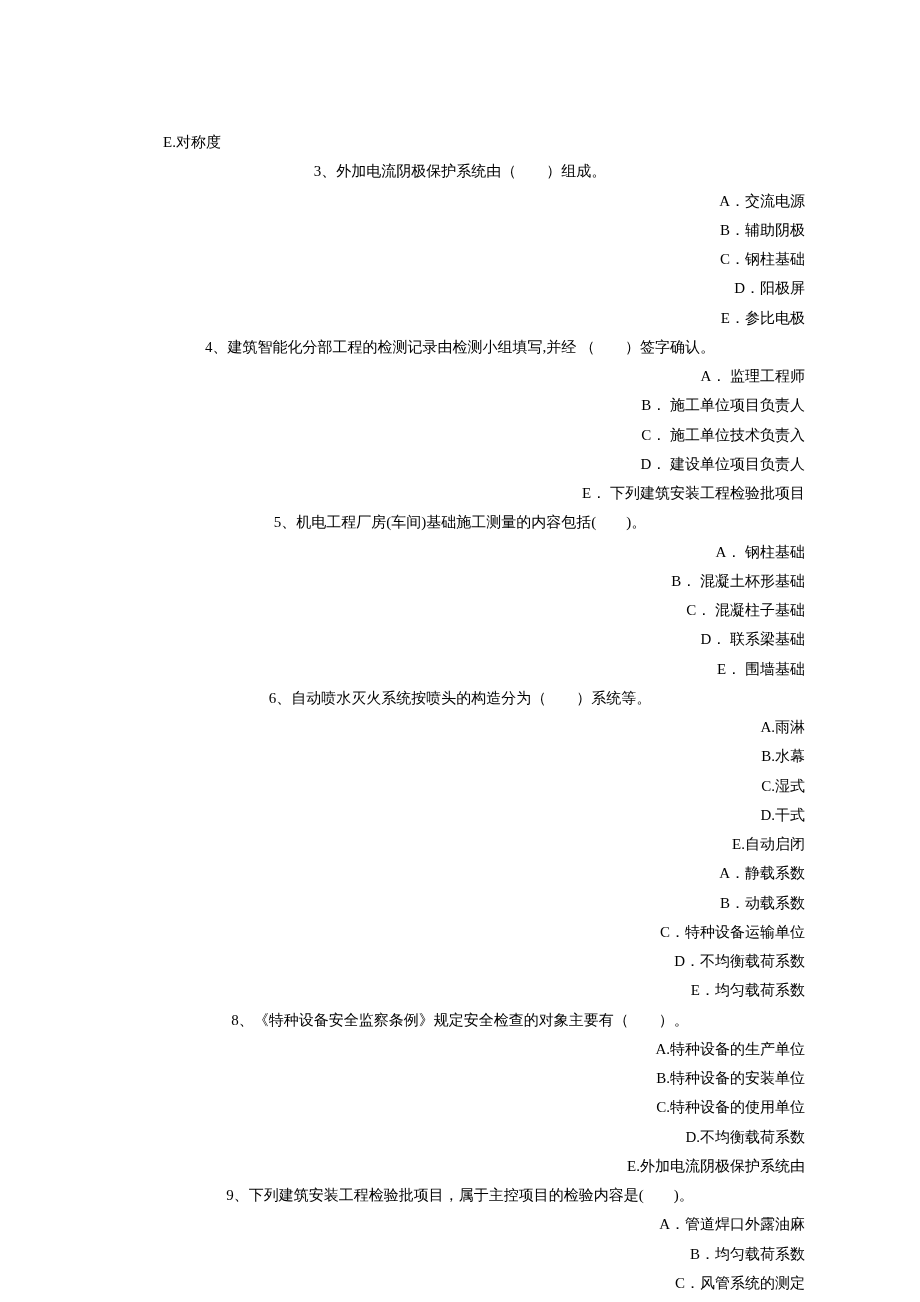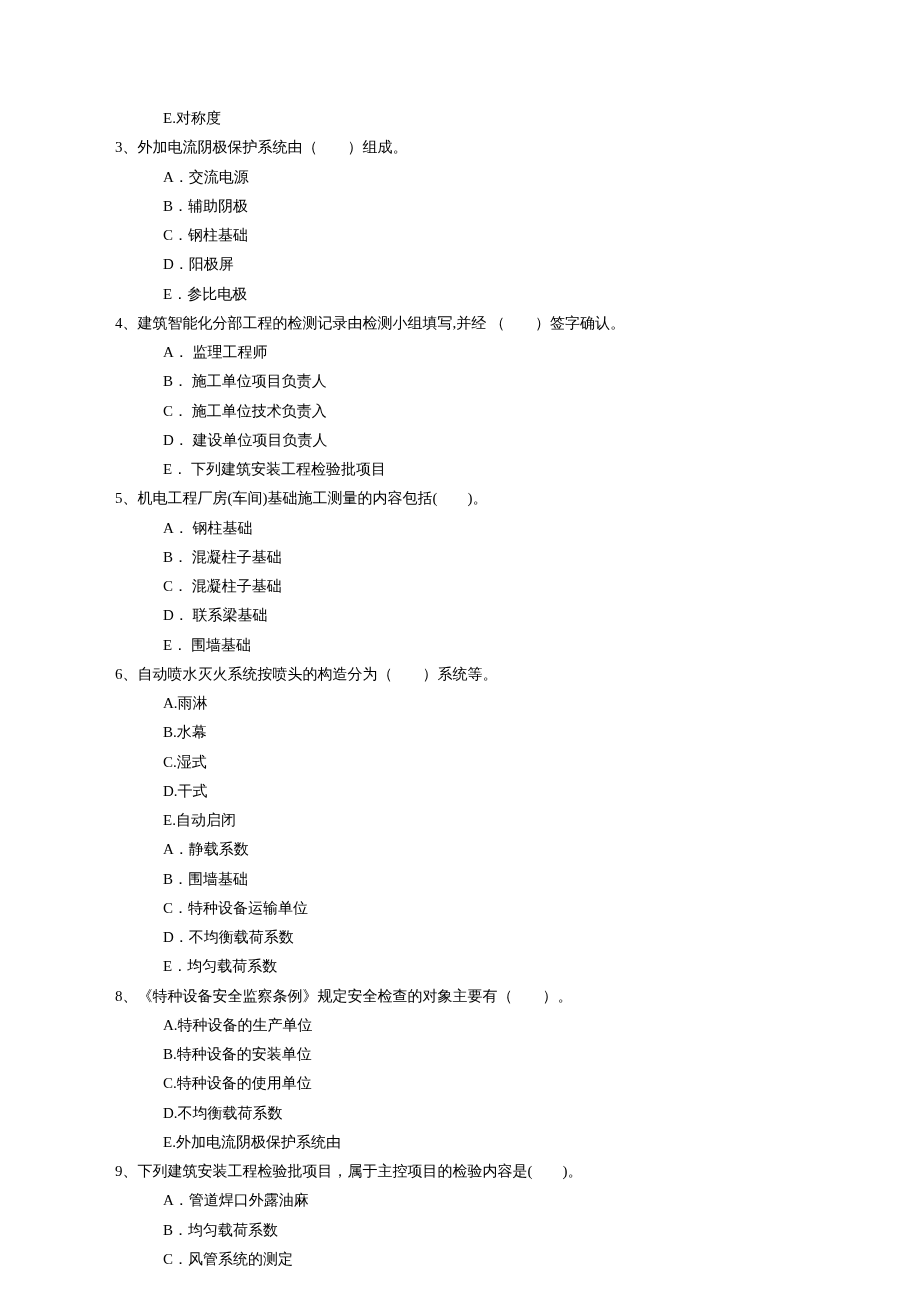--- a/index.html
+++ b/index.html
@@ -13,29 +13,32 @@
     }
     .page {
       width: 920px;
       min-height: 1302px;
       padding: 104px 115px 40px 115px;
       box-sizing: border-box;
       position: relative;
     }
     .option-continue {
       padding-left: 48px;
+      margin-top: 24px;
     }
     .question-line {
       padding-left: 0;
+      text-align: center;
     }
     .options {
       padding-left: 48px;
     }
     .option-row {
       white-space: pre;
+      text-align: right;
     }
   </style>
 </head>
 <body>
 
 <div class="page">
 
   <div class="option-continue">
     <span>E.对称度</span>
   </div>
@@ -59,42 +62,42 @@
       <div class="option-row">C． 施工单位技术负责入</div>
       <div class="option-row">D． 建设单位项目负责人</div>
       <div class="option-row">E． 下列建筑安装工程检验批项目</div>
     </div>
   </div>
 
   <div>
     <div class="question-line"><span>5、</span><span>机电工程厂房(车间)基础施工测量的内容包括(　　)。</span></div>
     <div class="options">
       <div class="option-row">A． 钢柱基础</div>
-      <div class="option-row">B． 混凝柱子基础</div>
+      <div class="option-row">B． 混凝土杯形基础</div>
       <div class="option-row">C． 混凝柱子基础</div>
       <div class="option-row">D． 联系梁基础</div>
       <div class="option-row">E． 围墙基础</div>
     </div>
   </div>
 
   <div>
     <div class="question-line"><span>6、</span><span>自动喷水灭火系统按喷头的构造分为（　　）系统等。</span></div>
     <div class="options">
       <div class="option-row">A.雨淋</div>
       <div class="option-row">B.水幕</div>
       <div class="option-row">C.湿式</div>
       <div class="option-row">D.干式</div>
       <div class="option-row">E.自动启闭</div>
     </div>
   </div>
 
   <div>
     <div class="options">
       <div class="option-row">A．静载系数</div>
-      <div class="option-row">B．围墙基础</div>
+      <div class="option-row">B．动载系数</div>
       <div class="option-row">C．特种设备运输单位</div>
       <div class="option-row">D．不均衡载荷系数</div>
       <div class="option-row">E．均匀载荷系数</div>
     </div>
   </div>
 
   <div>
     <div class="question-line"><span>8、</span><span>《特种设备安全监察条例》规定安全检查的对象主要有（　　）。</span></div>
     <div class="options">
       <div class="option-row">A.特种设备的生产单位</div>

